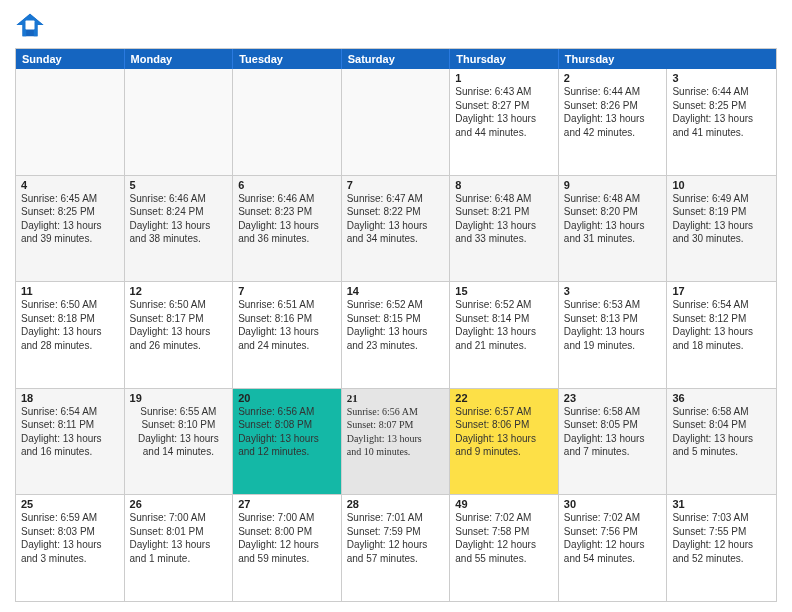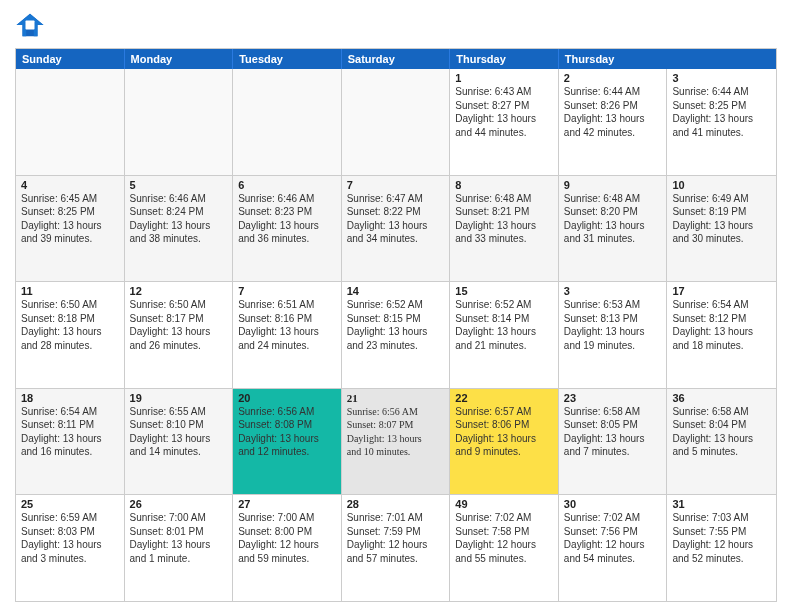--- a/index.html
+++ b/index.html
@@ -272,21 +272,21 @@
         <div class="cal-row">
           <div class="cal-cell alt-row" style="background: rgb(245, 245, 245);">
             <span class="day-num">18</span>
             <div class="cell-text" style="white-space: pre-line;">Sunrise: 6:54 AM
 Sunset: 8:11 PM
 Daylight: 13 hours
 and 16 minutes.</div>
           </div>
           <div class="cal-cell alt-row" style="background: rgb(245, 245, 245);">
             <span class="day-num">19</span>
-            <div class="cell-text" style="white-space: pre-line;">Sunrise: 6:55 AM
+            <div class="cell-text" style="white-space: pre-line; text-align: center;">Sunrise: 6:55 AM
 Sunset: 8:10 PM
 Daylight: 13 hours
 and 14 minutes.</div>
           </div>
           <div class="cal-cell alt-row" style="background: #14b8a6;">
             <span class="day-num">20</span>
             <div class="cell-text" style="white-space: pre-line;">Sunrise: 6:56 AM
 Sunset: 8:08 PM
 Daylight: 13 hours
 and 12 minutes.</div>

